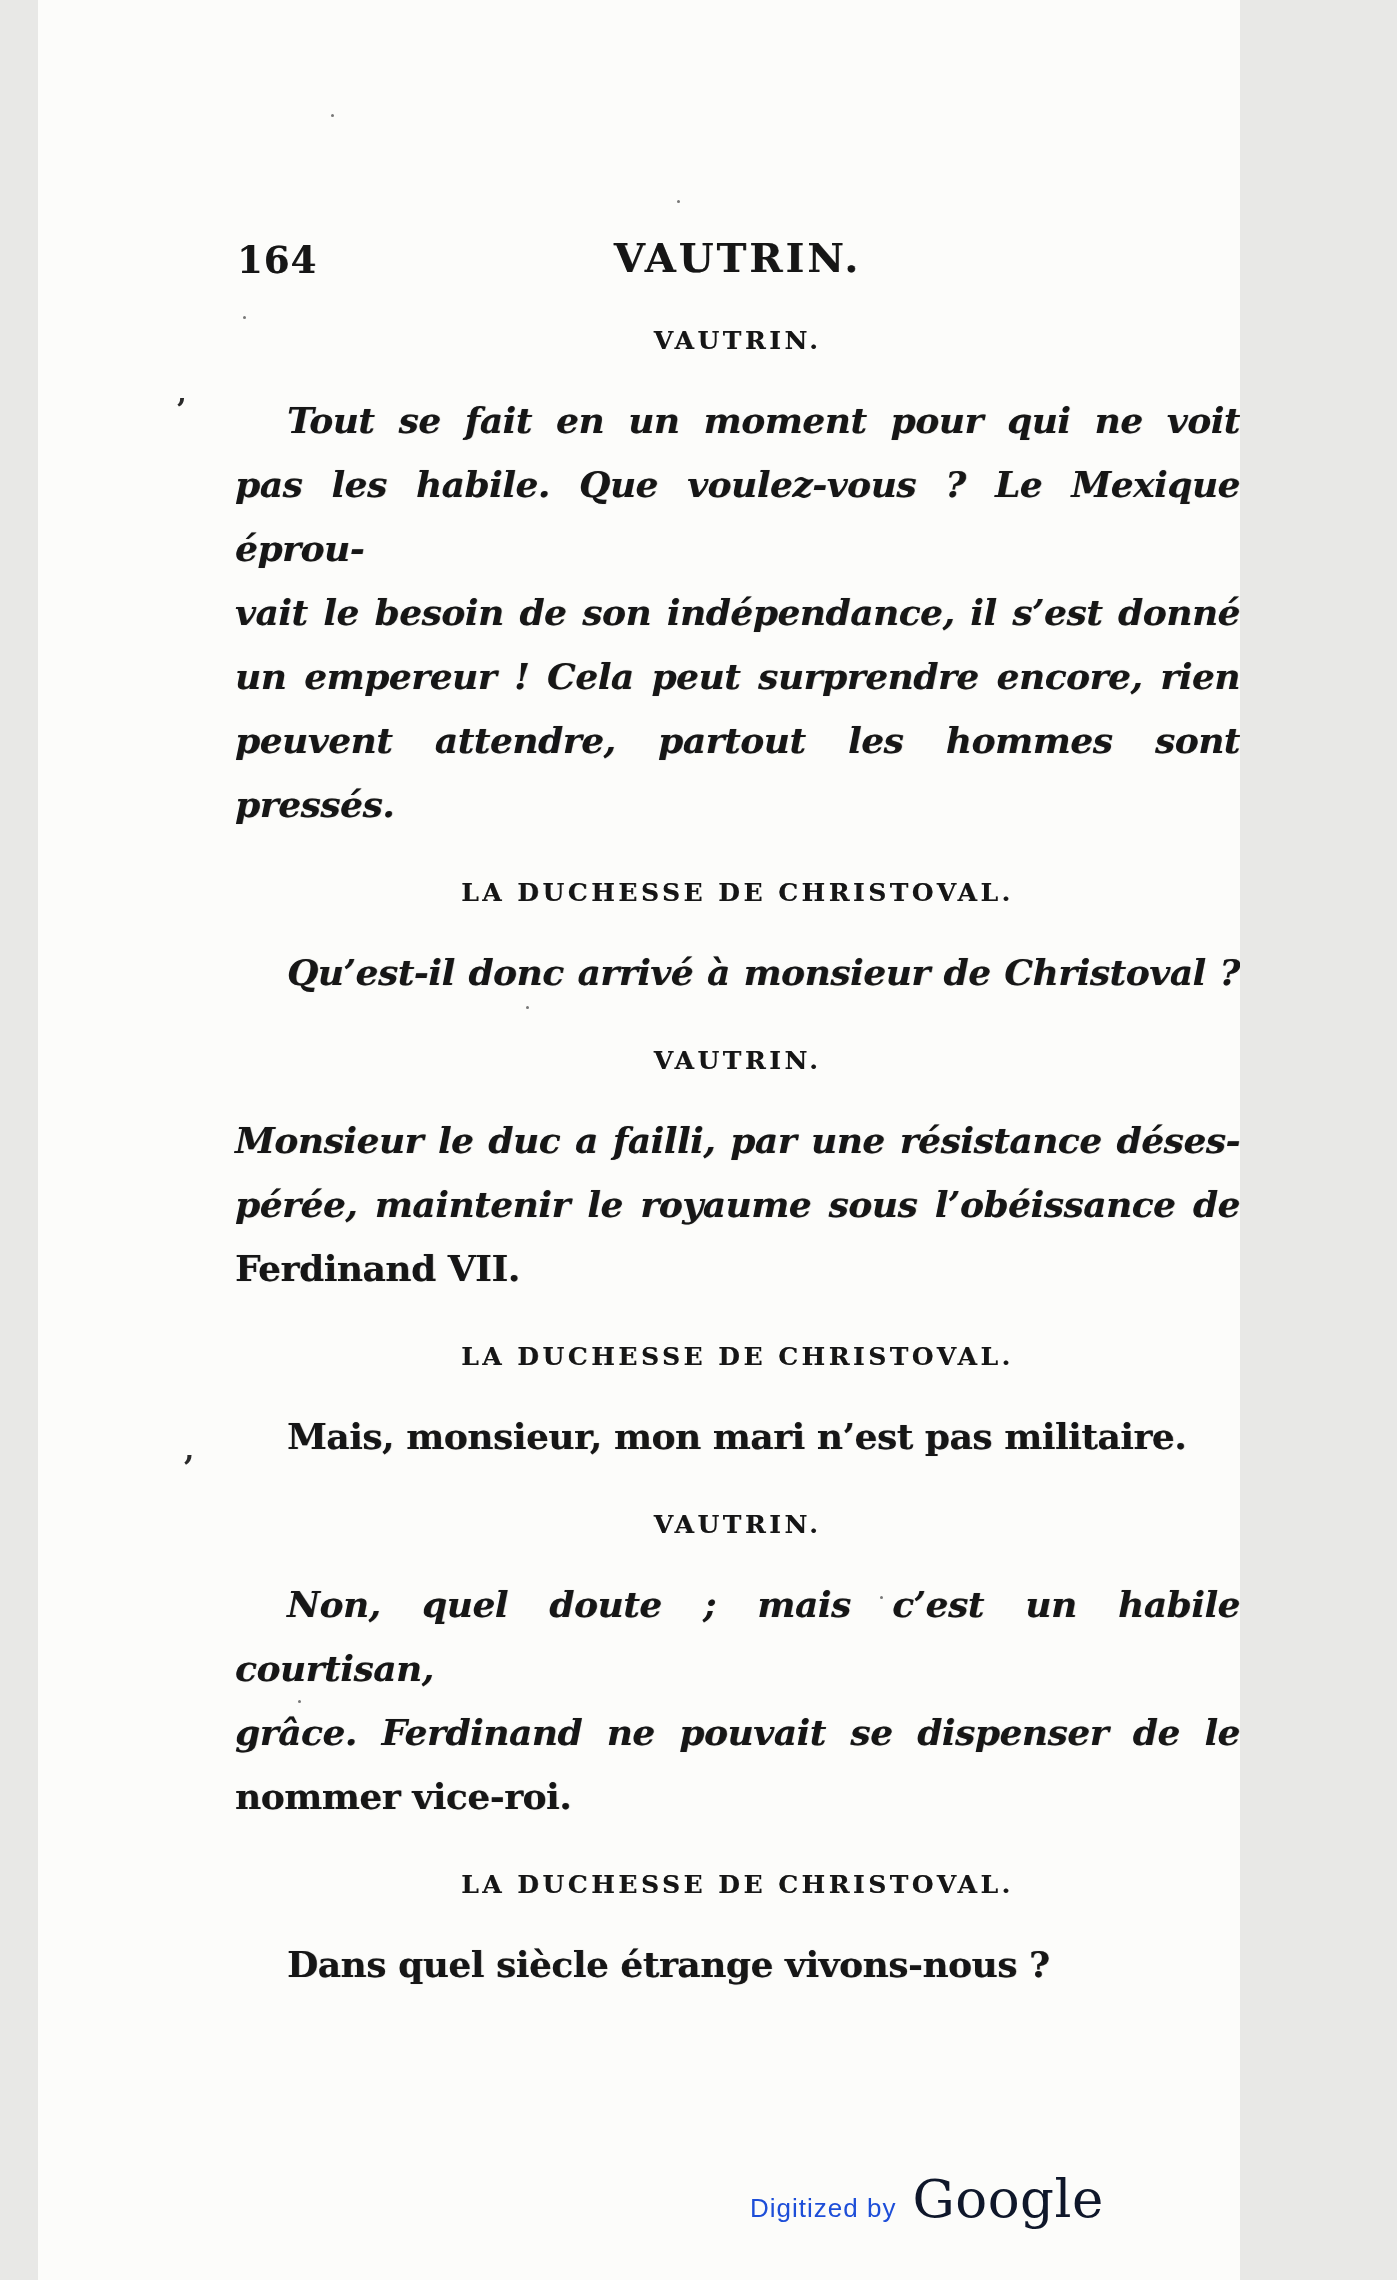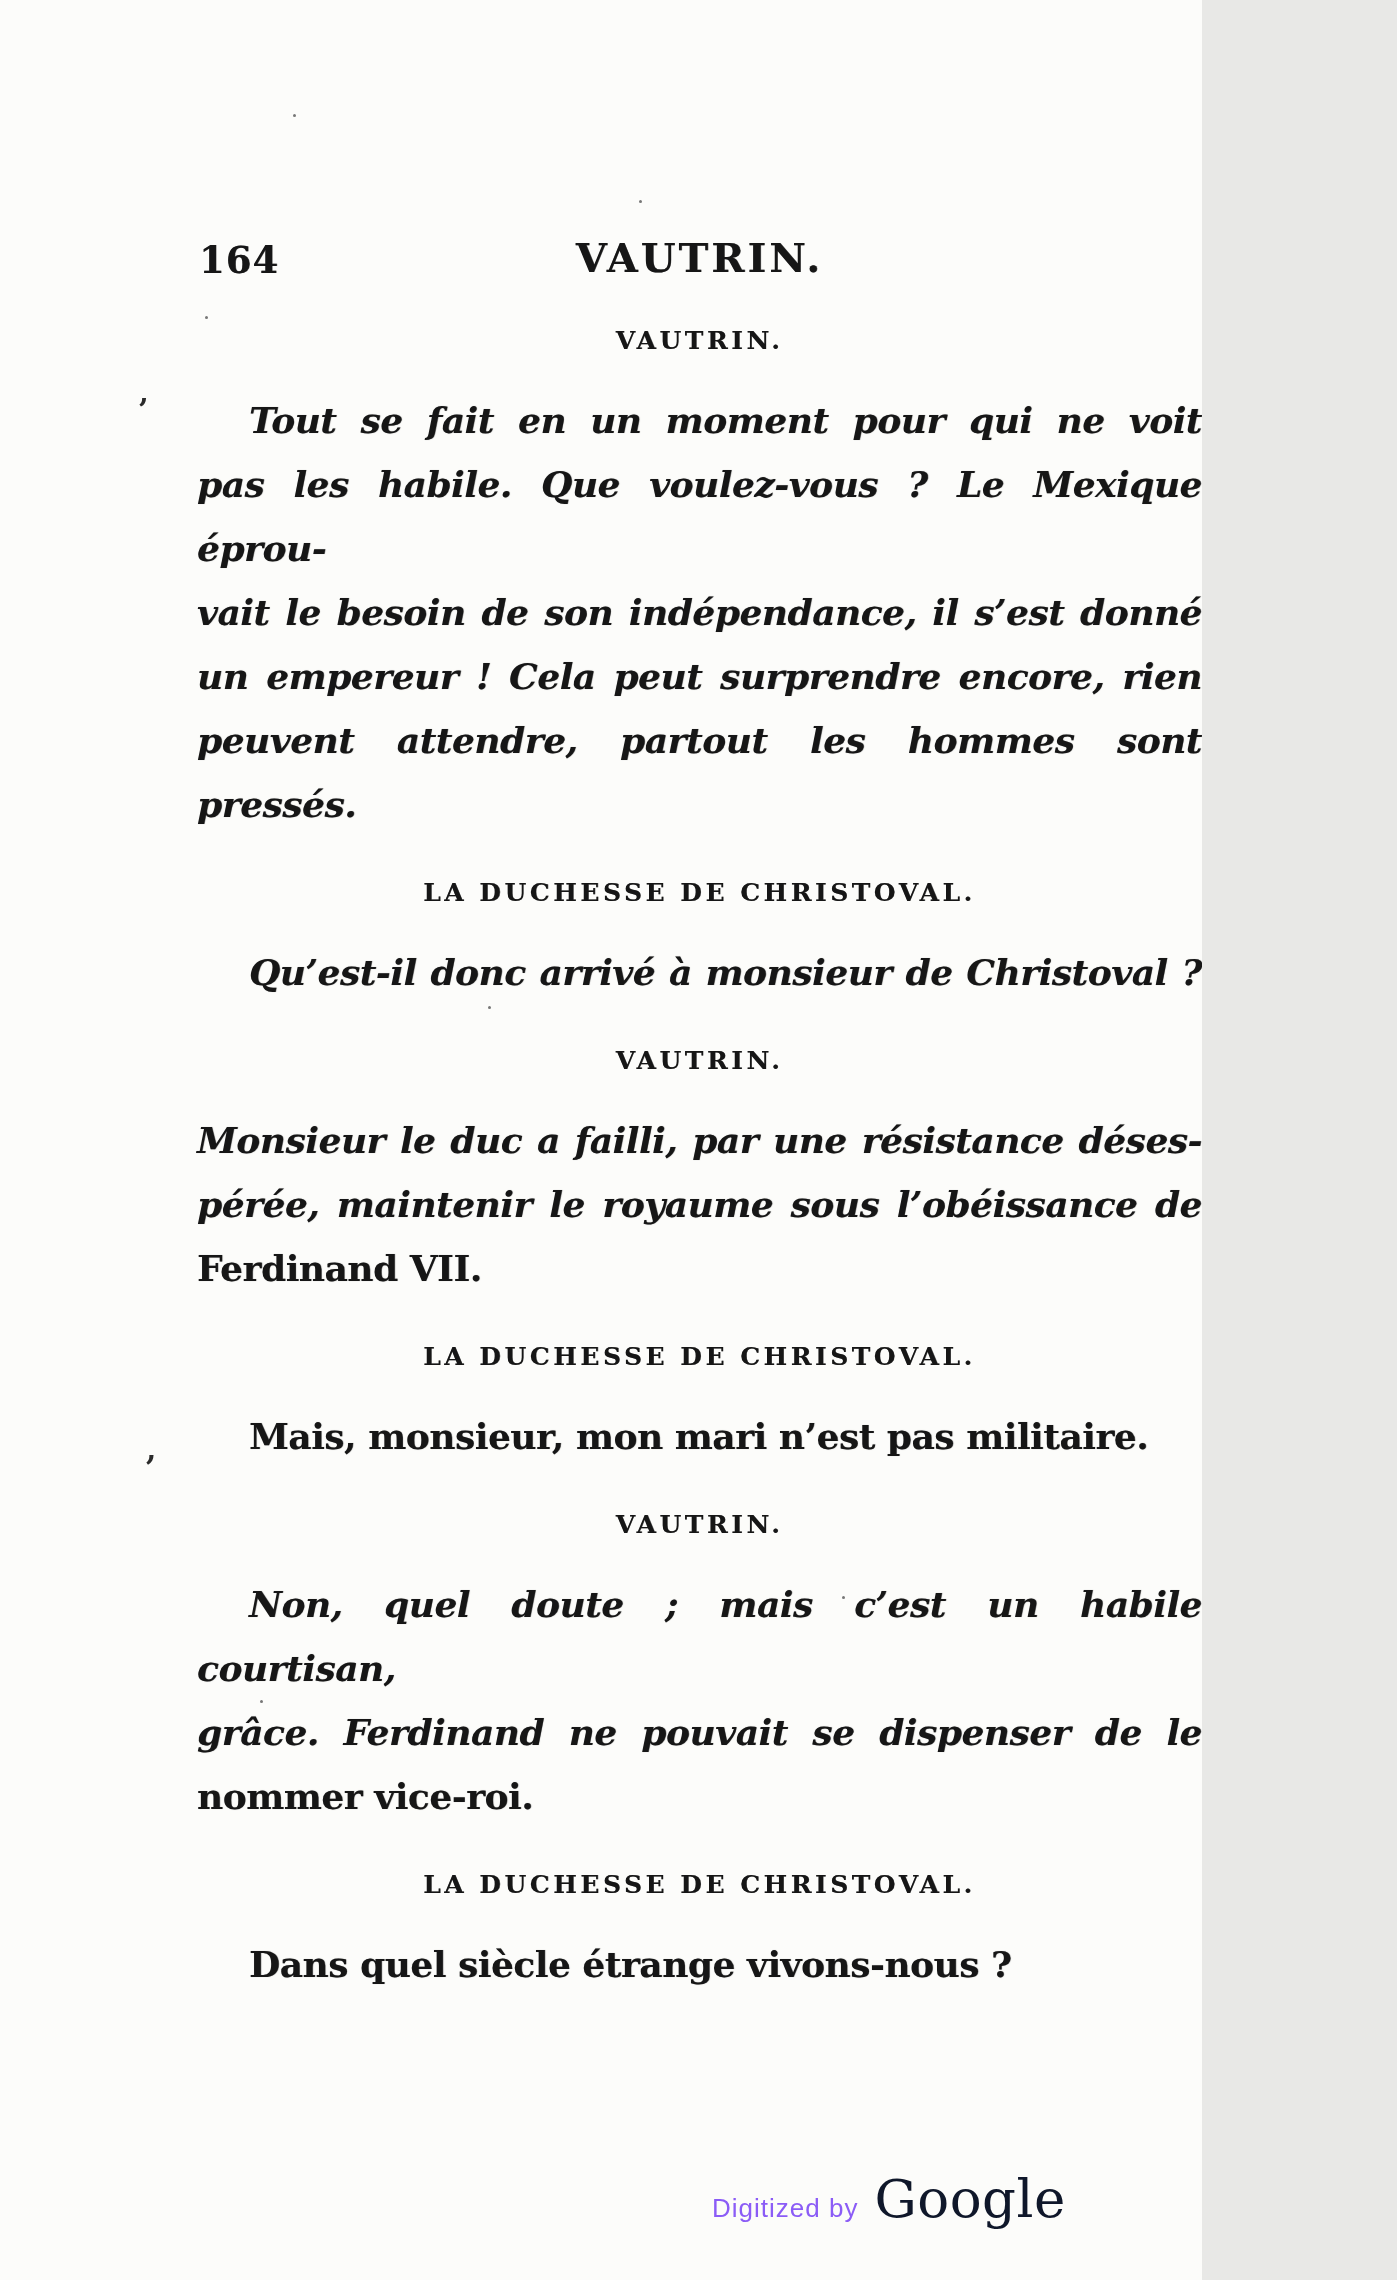--- a/index.html
+++ b/index.html
@@ -3,20 +3,21 @@
 <meta charset="utf-8">
 <style>
   html,body{margin:0;padding:0;background:#e8e8e6;}
   .page{
     position:relative;
     width:1202px;height:2280px;
     background:#fcfcfa;
     overflow:hidden;
     font-family:"DejaVu Serif", serif;
     color:#161616;
+    margin-left:38px;
   }
   
   .header{position:absolute;left:197px;top:234px;width:1005px;height:52px;}
   .page-number{
     position:absolute;left:2px;top:4px;
     font-size:37px;font-weight:700;letter-spacing:1px;
     text-shadow:0.4px 0.4px 0.6px rgba(10,10,10,.55);
   }
   .running-head{
     text-align:center;
@@ -44,21 +45,21 @@
   
   .margin-mark{position:absolute;font-size:30px;font-weight:700;color:#2a2a2a;}
   .speck{position:absolute;background:#555;border-radius:50%;opacity:.8;}
   
   .footer{
     position:absolute;left:712px;top:2168px;
     display:flex;align-items:baseline;gap:16px;
   }
   .digitized-by{
     font-family:"Liberation Sans", sans-serif;
-    font-size:26px;color:#8b5cf6;letter-spacing:1px;
+    font-size:26px;color:#1d4ed8;letter-spacing:1px;
   }
   .google-logo{
     font-family:"DejaVu Serif", serif;
     font-size:53px;color:#0f172a;letter-spacing:0.5px;
   }
 </style>
 </head>
 <body>
 
 <div class="page">

